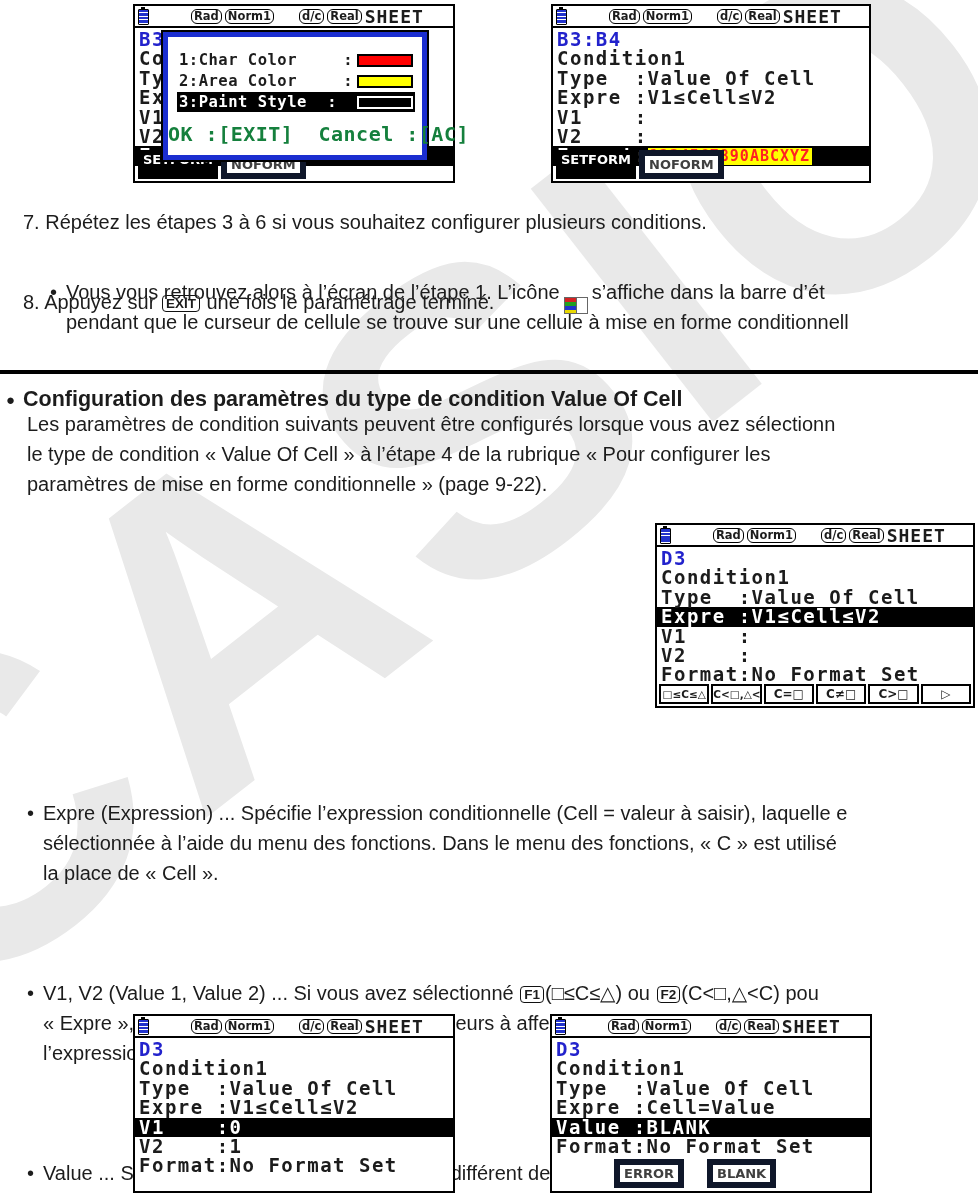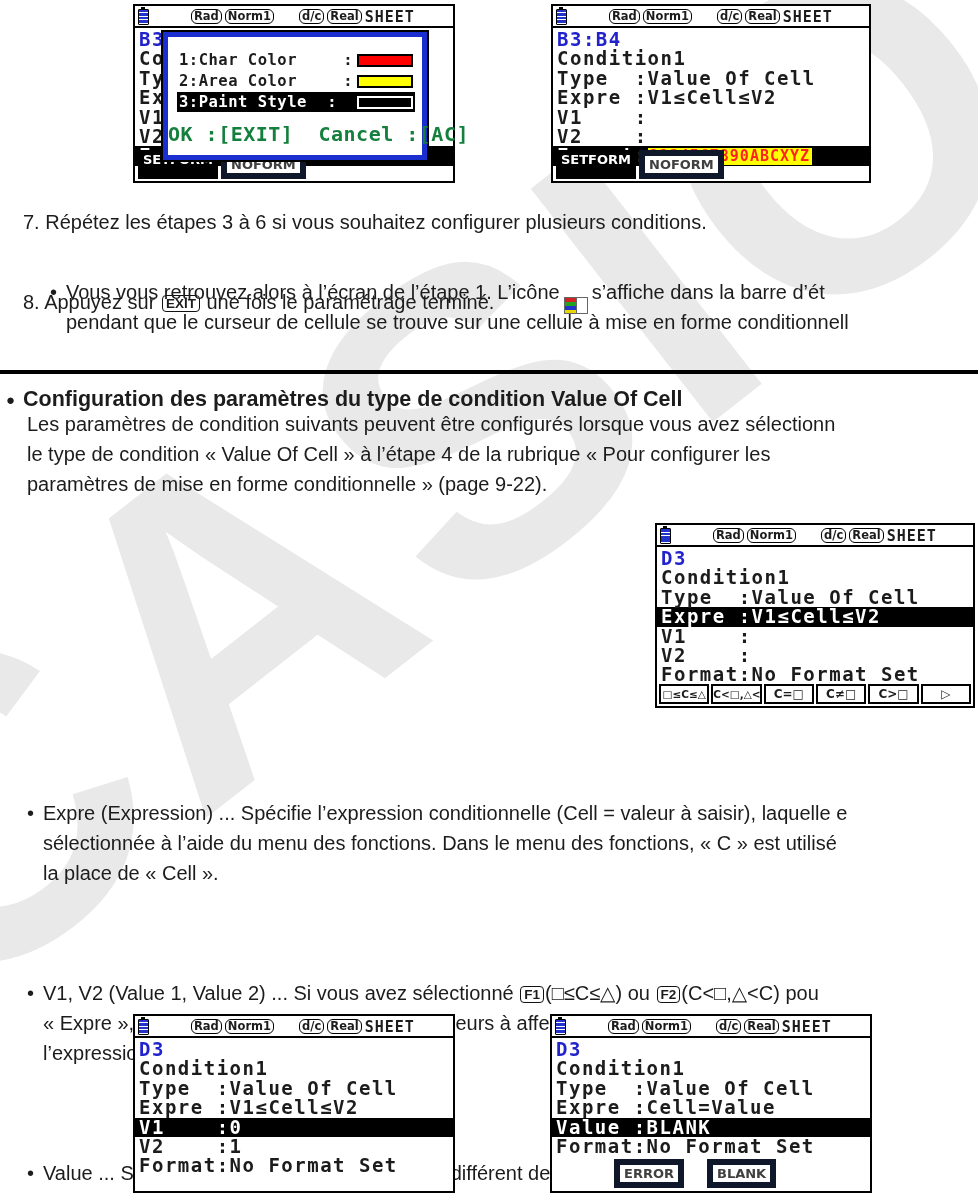--- a/index.html
+++ b/index.html
@@ -34,21 +34,21 @@
   .fi-left .s3 { background:#2233cc; } .fi-left .s4 { background:#e8d800; }
   .fi-right { flex:1; background:#fff; border-left:1px solid #666; }
 
   
   .calc { position:absolute; z-index:1; background:#fff; border:2.5px solid #000;
           box-sizing:border-box; font-family:"DejaVu Sans Mono",monospace; font-weight:bold; }
   .sb { height:22px; border-bottom:2px solid #000; display:flex; align-items:center;
         padding:1px 3px 0 3px; box-sizing:border-box; }
   .sb-box { border:1.7px solid #000; border-radius:6px; padding:0 2px; margin-right:3px;
             font-family:"DejaVu Sans",sans-serif; font-weight:bold; font-size:11.5px; line-height:13px; }
-  .sb-app { font-family:"DejaVu Sans Mono",monospace; font-weight:bold; font-size:15px; letter-spacing:1px; }
+  .sb-app { font-family:"DejaVu Sans Mono",monospace; font-weight:bold; font-size:18px; letter-spacing:1px; }
   .sb-sp1 { width:42px; } .sb-sp2 { width:22px; }
   .batt { width:9px; height:14px; border:1.7px solid #000; border-radius:1px; position:relative;
           background:repeating-linear-gradient(180deg,#2233cc 0 2.5px,#fff 2.5px 3.5px); }
   .batt::before { content:""; position:absolute; left:2px; top:-3px; width:4px; height:2px; background:#000; }
 
   .cbody { position:absolute; left:0; right:0; top:24px; }
   .line { height:19.4px; line-height:19.4px; font-size:19px; letter-spacing:1.5px;
           white-space:pre; padding-left:4px; }
   .line.blue { color:#2222cc; }
   .line.inv { background:#000; color:#fff; }

